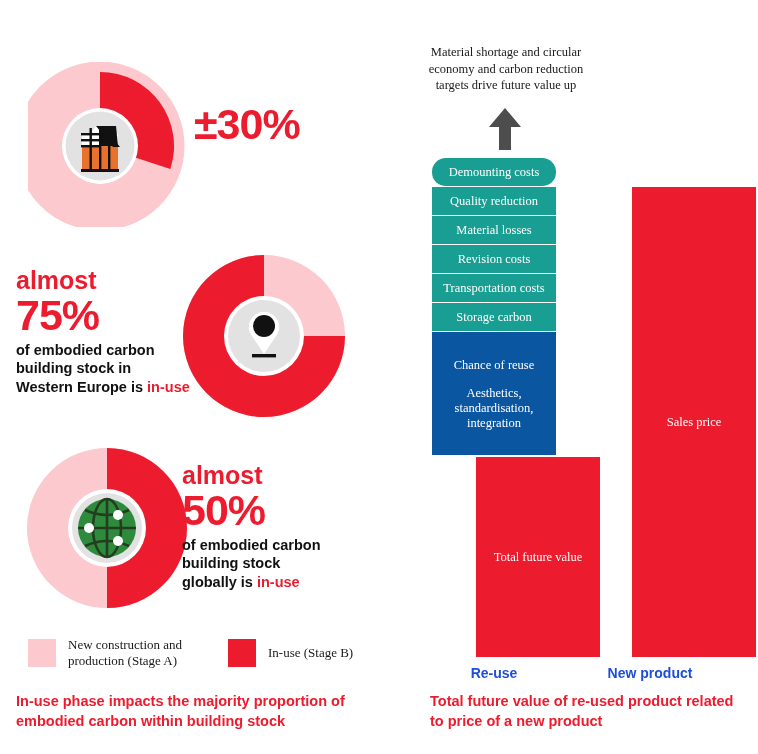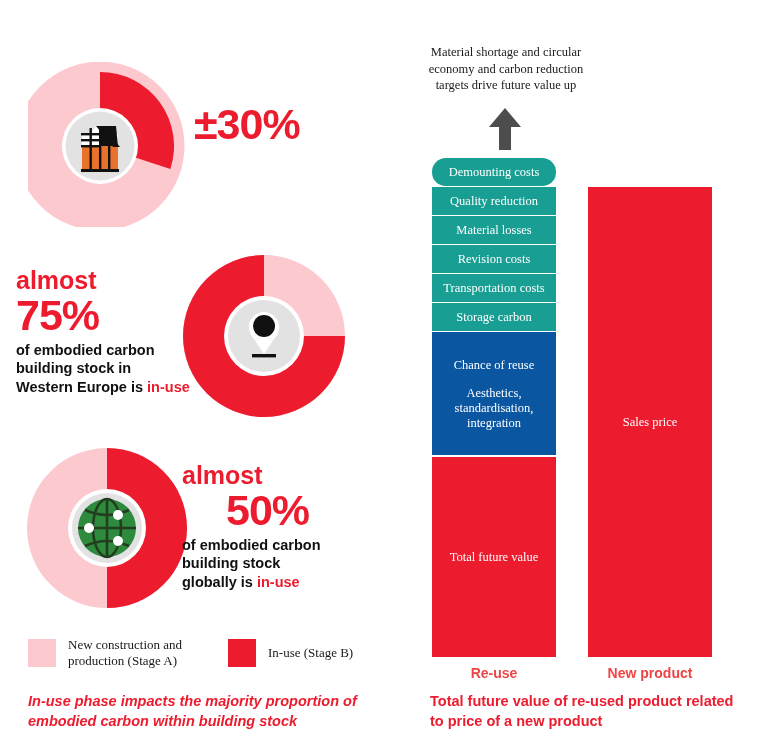--- a/index.html
+++ b/index.html
@@ -66,29 +66,29 @@
   .bar{position:absolute;}
   .seg{
     position:absolute;left:0;width:100%;
     box-sizing:border-box;
     display:flex;align-items:center;justify-content:center;
     font-family:"Liberation Serif", serif;
     font-size:12.5px;color:#ffffff;
     text-align:center;line-height:1.2;
     border-bottom:1px solid #ffffff;
   }
-  .seg.noborder{border-bottom:none;}
+  .seg.noborder{border-bottom:none;margin-left:44px;}
   .seg-inner{padding:0 4px;}
   .seg-blue{flex-direction:column;justify-content:flex-start;padding-top:26px;}
   .seg-blue .line2{margin-top:13px;}
 
   .bar-axis-label{
     position:absolute;width:100%;text-align:center;
     font-family:"Liberation Sans", sans-serif;
-    font-size:14px;font-weight:bold;color:#ef4444;
+    font-size:14px;font-weight:bold;color:#1d4ed8;
   }
 </style>
 </head>
 <body>
 
 <div class="page">
 
   <div class="left-panel">
 
     <div class="stat-row" style="left:0;top:0;">
@@ -170,41 +170,41 @@
               <path d="M63 106 Q85 96 107 106"></path>
             </g>
             <circle cx="67" cy="88" r="5" fill="#ffffff"></circle>
             <circle cx="96" cy="75" r="5" fill="#ffffff"></circle>
             <circle cx="96" cy="101" r="5" fill="#ffffff"></circle>
           </g>
         </svg>
       </div>
       <div class="stat-text" style="left:182px;top:463px;width:200px;">
         <div class="almost">almost</div>
-        <div class="big-num" style="margin-top:2px;margin-left:44px;">50%</div>
+        <div class="big-num" style="margin-top:2px;">50%</div>
         <div class="sub">
           <span>of embodied carbon</span><br>
           <span>building stock</span><br>
           <span>globally is </span><span class="hl">in-use</span>
         </div>
       </div>
     </div>
 
     <div class="legend">
       <div class="legend-item" style="left:0;top:0;width:170px;">
         <div class="swatch" style="background:#FBC9CE;"></div>
         <div class="legend-label">New construction and production (Stage A)</div>
       </div>
       <div class="legend-item" style="left:200px;top:2px;width:165px;">
         <div class="swatch" style="background:#ED1B2E;"></div>
         <div class="legend-label">In-use (Stage B)</div>
       </div>
     </div>
 
-    <div class="caption-red" style="left:28px;top:692px;width:340px;font-style:italic;">In-use phase impacts the majority proportion of embodied carbon within building stock</div>
+    <div class="caption-red" style="left:16px;top:692px;width:340px;">In-use phase impacts the majority proportion of embodied carbon within building stock</div>
   </div>
 
   <div class="right-panel">
 
     <div class="arrow-note">Material shortage and circular economy and carbon reduction targets drive future value up</div>
 
     <div class="arrow-glyph">
       <svg width="34" height="42" viewBox="0 0 34 42">
         <path d="M17 0 L33 19 L23 19 L23 42 L11 42 L11 19 L1 19 Z" fill="#4D4D4D"></path>
       </svg>

